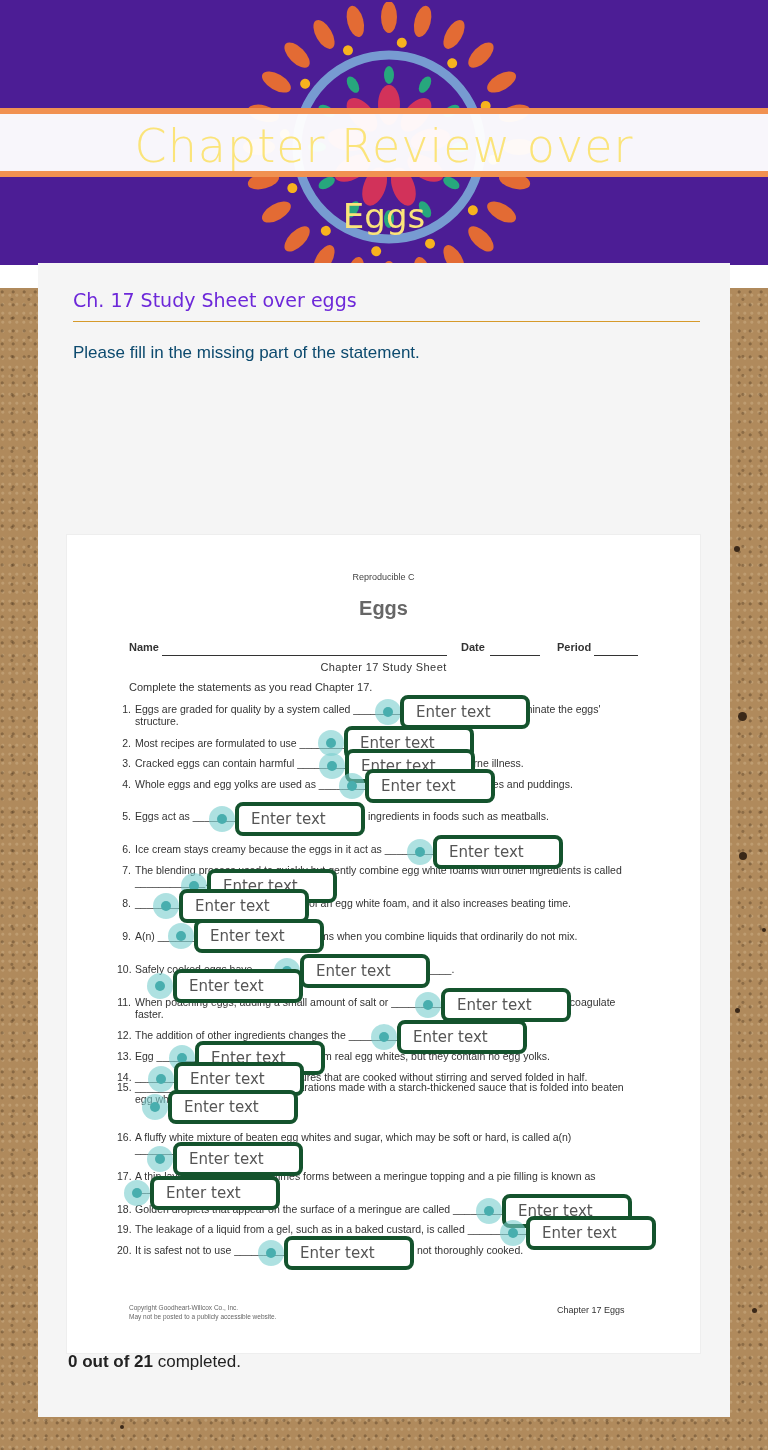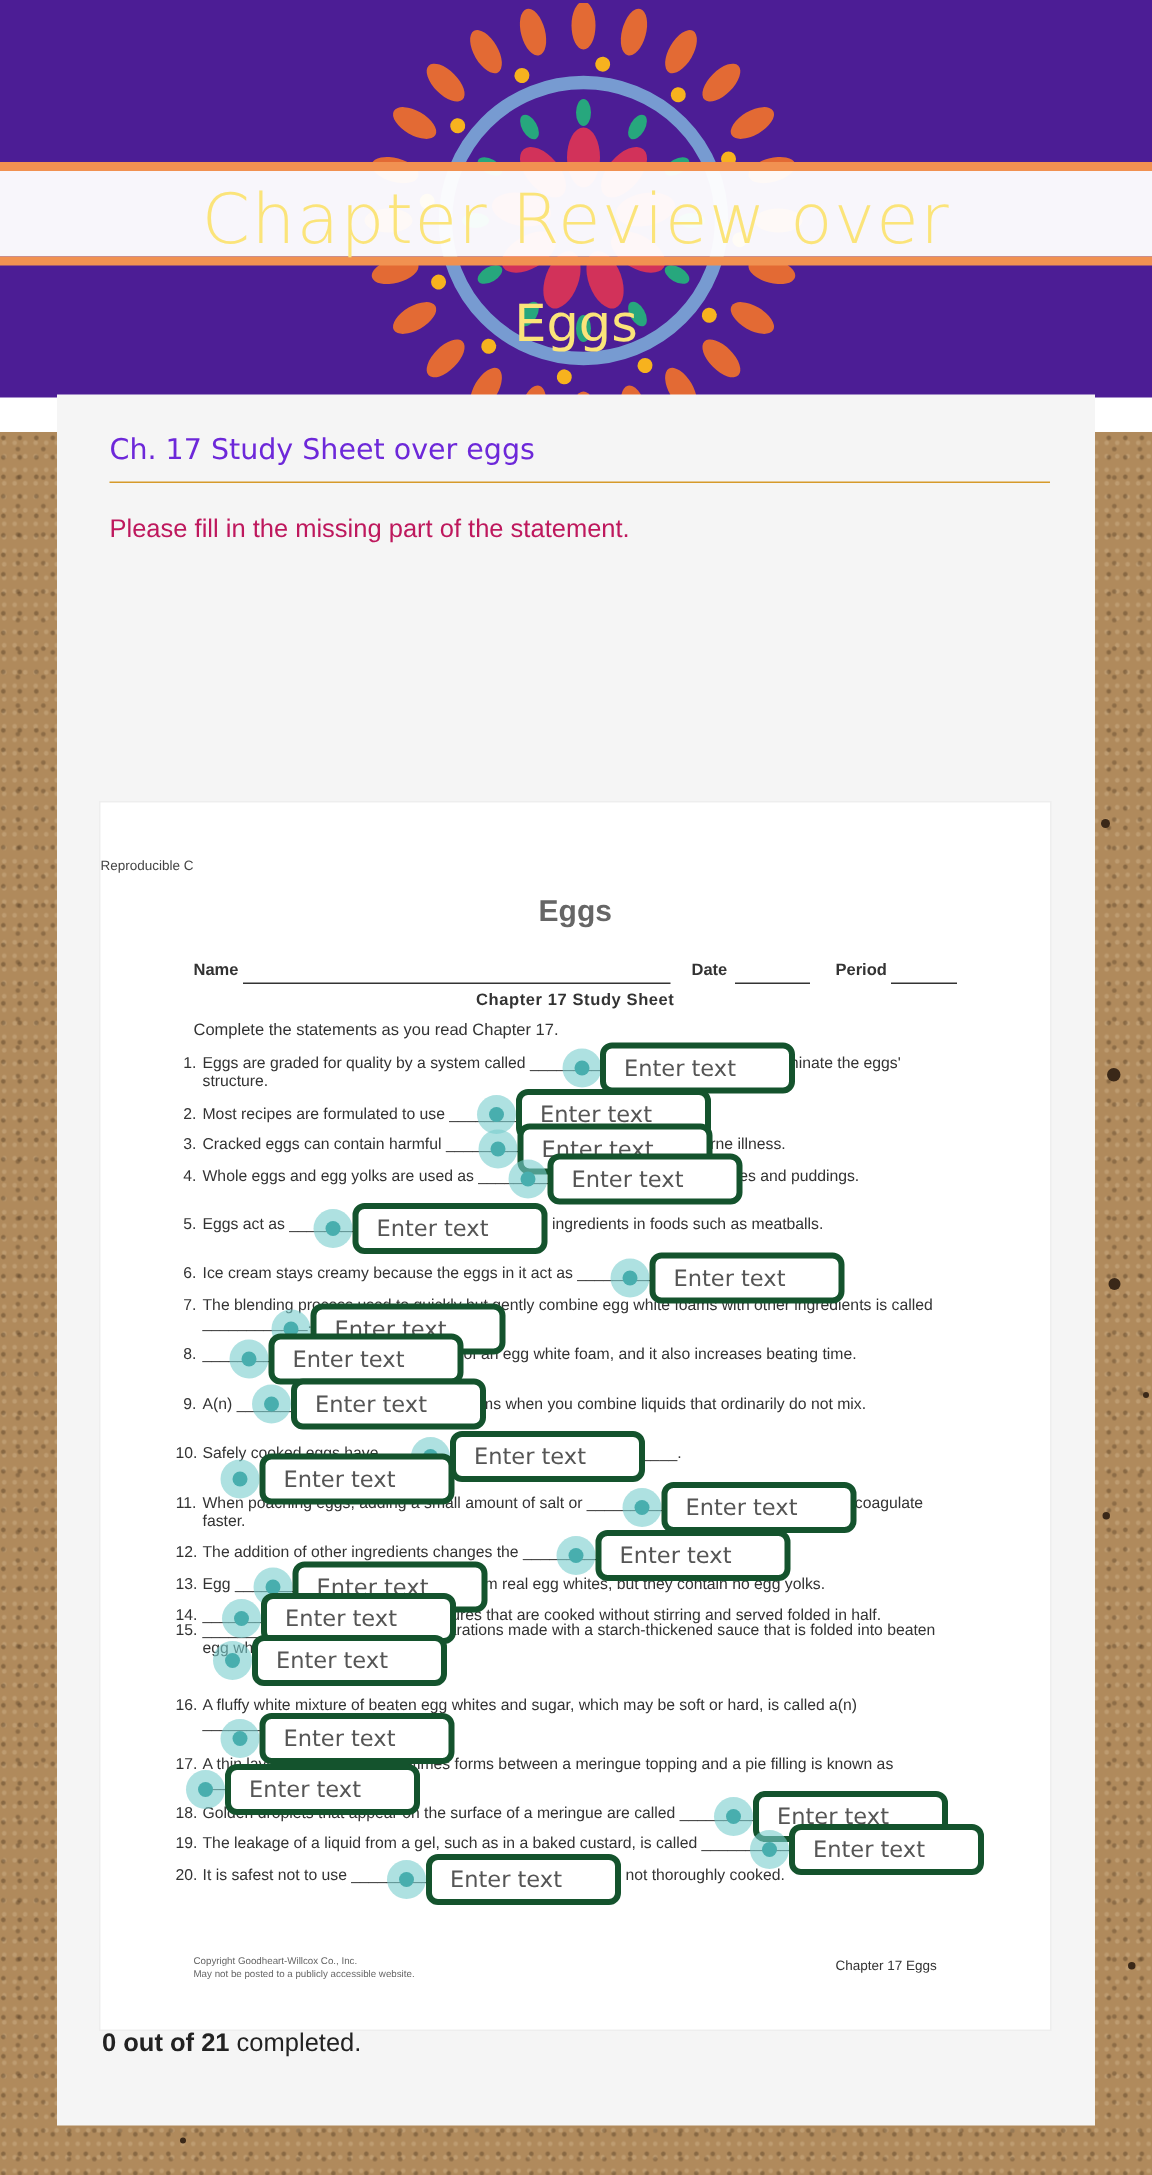--- a/index.html
+++ b/index.html
@@ -42,32 +42,32 @@
       position: absolute; left: 38px; top: 263px; width: 692px; height: 1154px;
       background: #f5f5f5;
     }
     .card-title {
       position: absolute; left: 35px; top: 26px; width: 627px;
       font-family: "DejaVu Sans", sans-serif; font-size: 19px; color: #6d28d9;
       padding-bottom: 10px; border-bottom: 1px solid #d69a2a;
     }
     .para {
       position: absolute; left: 35px; width: 630px;
-      font-size: 17px; line-height: 25px; color: #be185d;
+      font-size: 17px; line-height: 25px; color: #0c4a6e;
     }
     .worksheet {
       position: absolute; left: 29px; top: 272px; width: 633px; height: 818px;
       background: #ffffff; box-shadow: 0 0 0 1px #eeeeee;
     }
     .ws { position: absolute; color: #333; font-family: "Liberation Sans", sans-serif; }
-    .ws-repro { left: 0; width: 633px; top: 37px; font-size: 9px; color: #444; }
+    .ws-repro { left: 0; width: 633px; top: 37px; text-align: center; font-size: 9px; color: #444; }
     .ws-title { left: 0; width: 633px; top: 62px; text-align: center; font-size: 20px; font-weight: bold; color: #666; }
     .ws-name { left: 62px; top: 106px; font-size: 11px; font-weight: bold; color: #333; }
     .ws-line { position: absolute; height: 1px; background: #333; }
-    .ws-sub { left: 0; width: 633px; top: 126px; text-align: center; font-size: 11px; font-weight: bold; color: #333; letter-spacing: .4px; }
+    .ws-sub { left: 0; width: 633px; top: 126px; text-align: center; font-size: 11px; font-weight: normal; color: #333; letter-spacing: .4px; }
     .ws-intro { left: 62px; top: 146px; font-size: 11px; color: #333; }
     .q { position: absolute; left: 68px; width: 505px; font-size: 10.5px; line-height: 12px; color: #333; }
     .q .n { position: absolute; left: -18px; width: 14px; text-align: right; }
     .ws-copy { left: 62px; top: 768px; font-size: 6.5px; color: #666; line-height: 9px; }
     .ws-foot { left: 490px; top: 770px; font-size: 9px; color: #333; }
     .blob {
       position: absolute; width: 26px; height: 26px; border-radius: 50%;
       background: rgba(120,205,205,0.6);
     }
     .blob::after {

